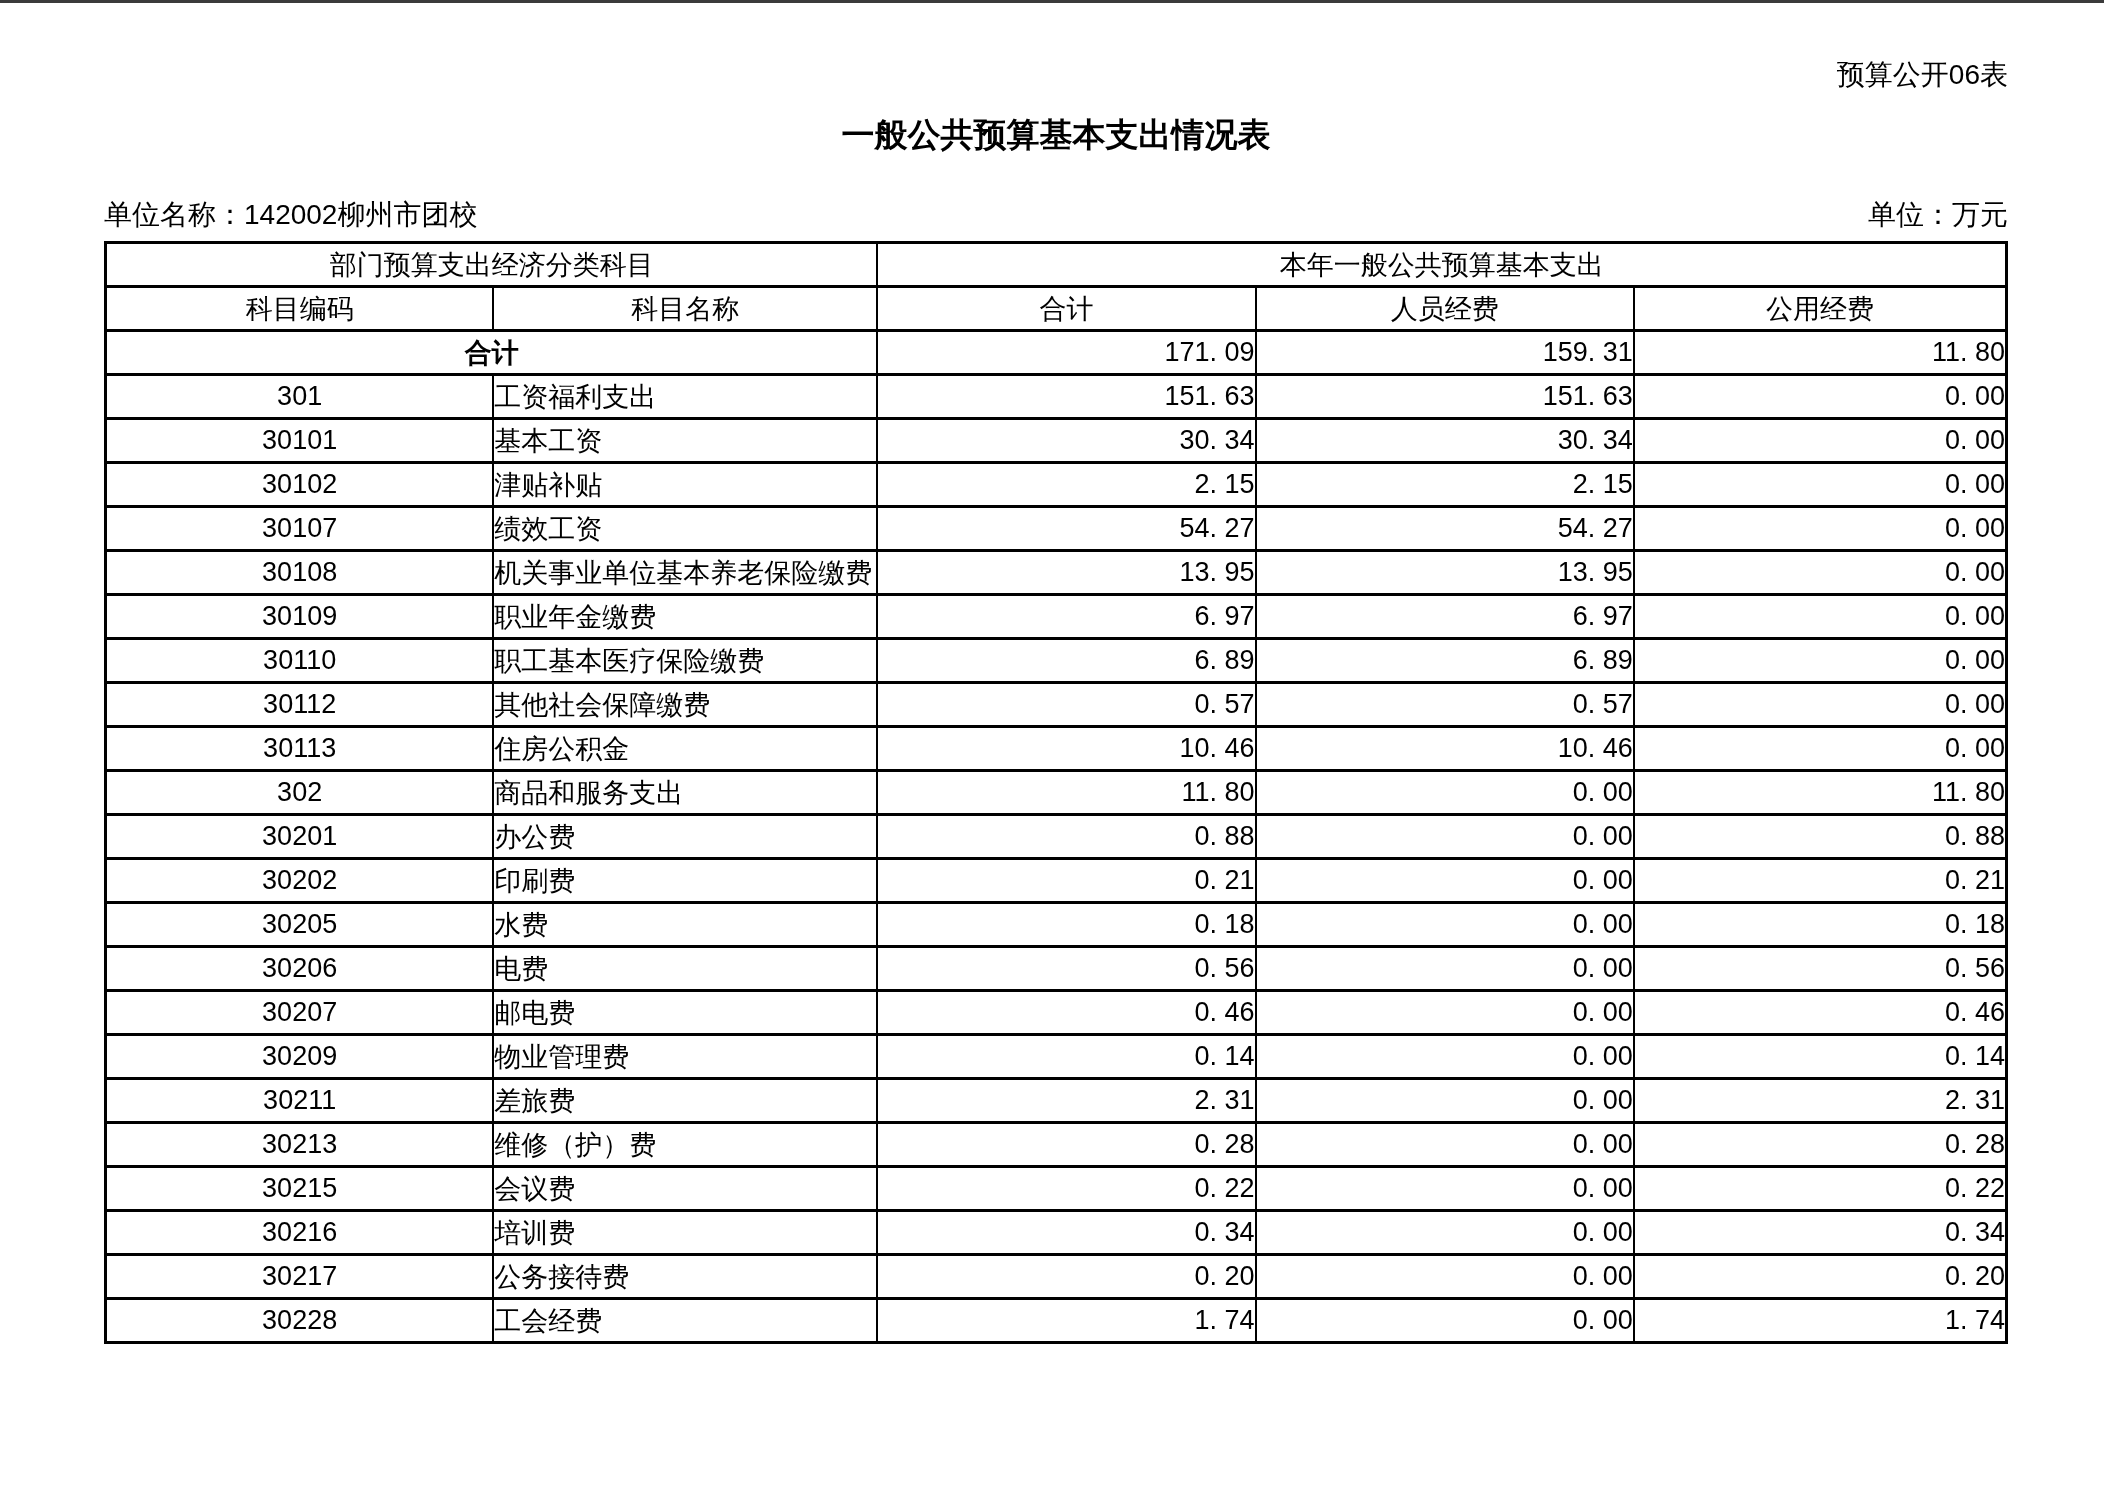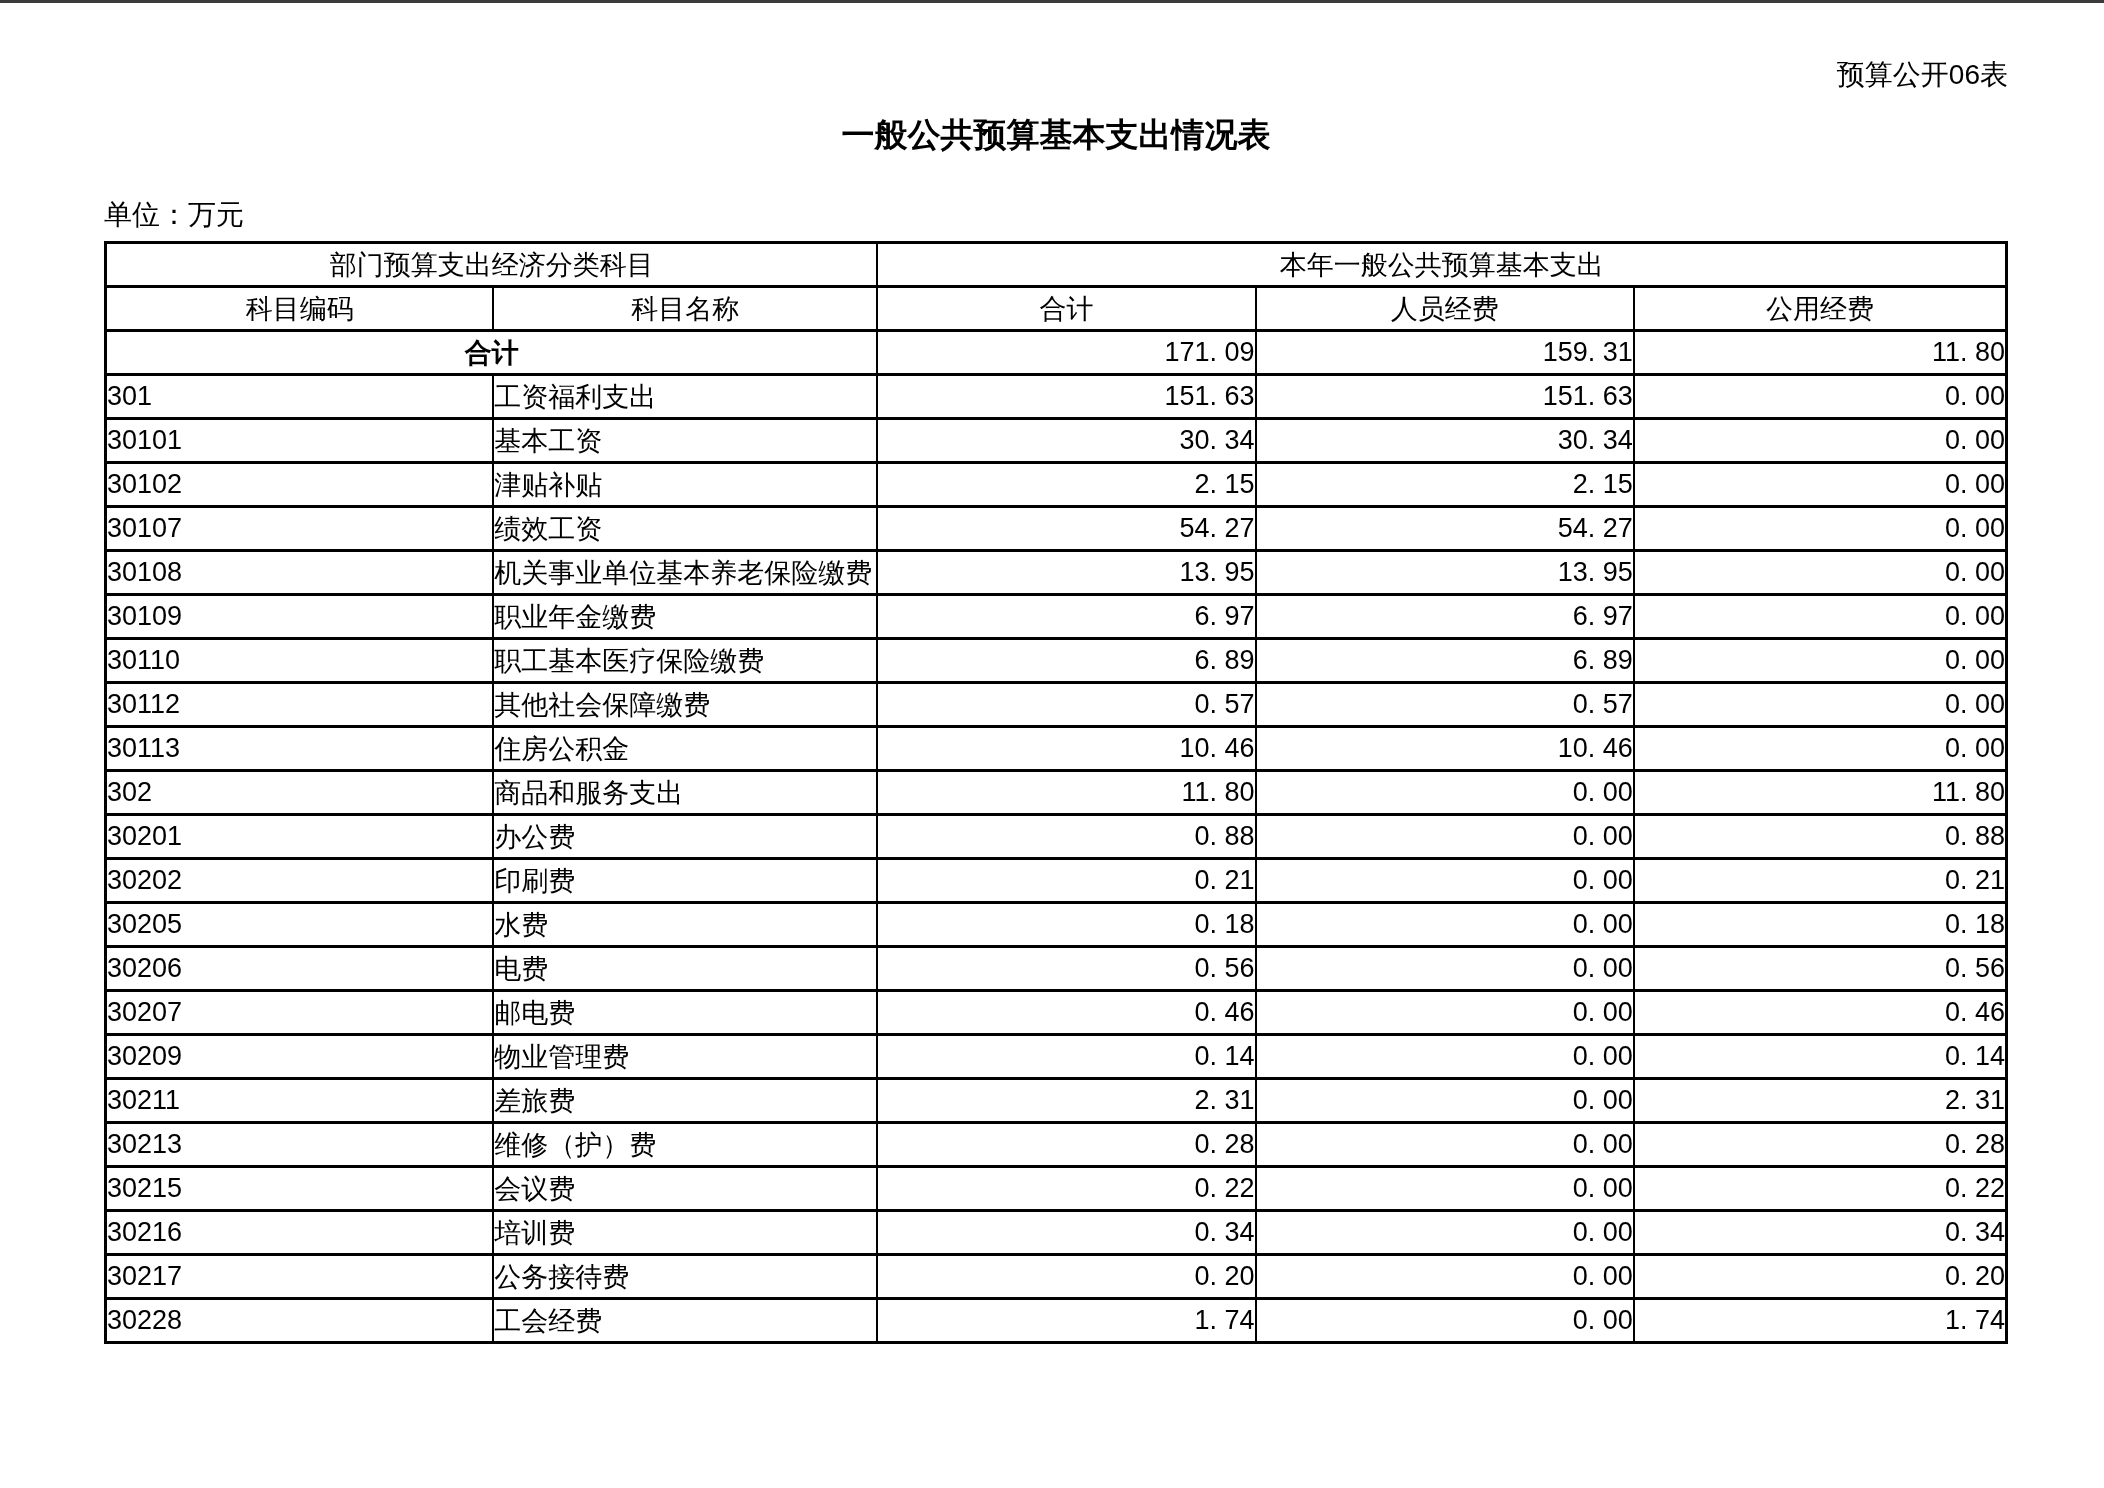--- a/index.html
+++ b/index.html
@@ -59,21 +59,21 @@
     padding: 0;
     font-size: 27px;
     overflow: hidden;
     white-space: nowrap;
   }
   table.budget-table th {
     font-weight: normal;
     text-align: center;
   }
   td.code {
-    text-align: left;
+    text-align: center;
     padding-left: 14px;
     margin-top: 22px;
   }
   td.name {
     text-align: left;
     padding-left: 12px;
   }
   td.num {
     text-align: right;
     padding-right: 4px;
@@ -89,20 +89,21 @@
 
 <div class="top-edge"></div>
 
 <div class="page">
 
   <div class="corner-label">预算公开06表</div>
 
   <h1 class="title">一般公共预算基本支出情况表</h1>
 
   <div class="info-row">
+    <span>单位名称：142002柳州市团校</span>
     <span>单位：万元</span>
   </div>
 
   <table class="budget-table">
     <colgroup>
       <col style="width:20.4%">
       <col style="width:20.2%">
       <col style="width:19.9%">
       <col style="width:19.9%">
       <col style="width:19.6%">

